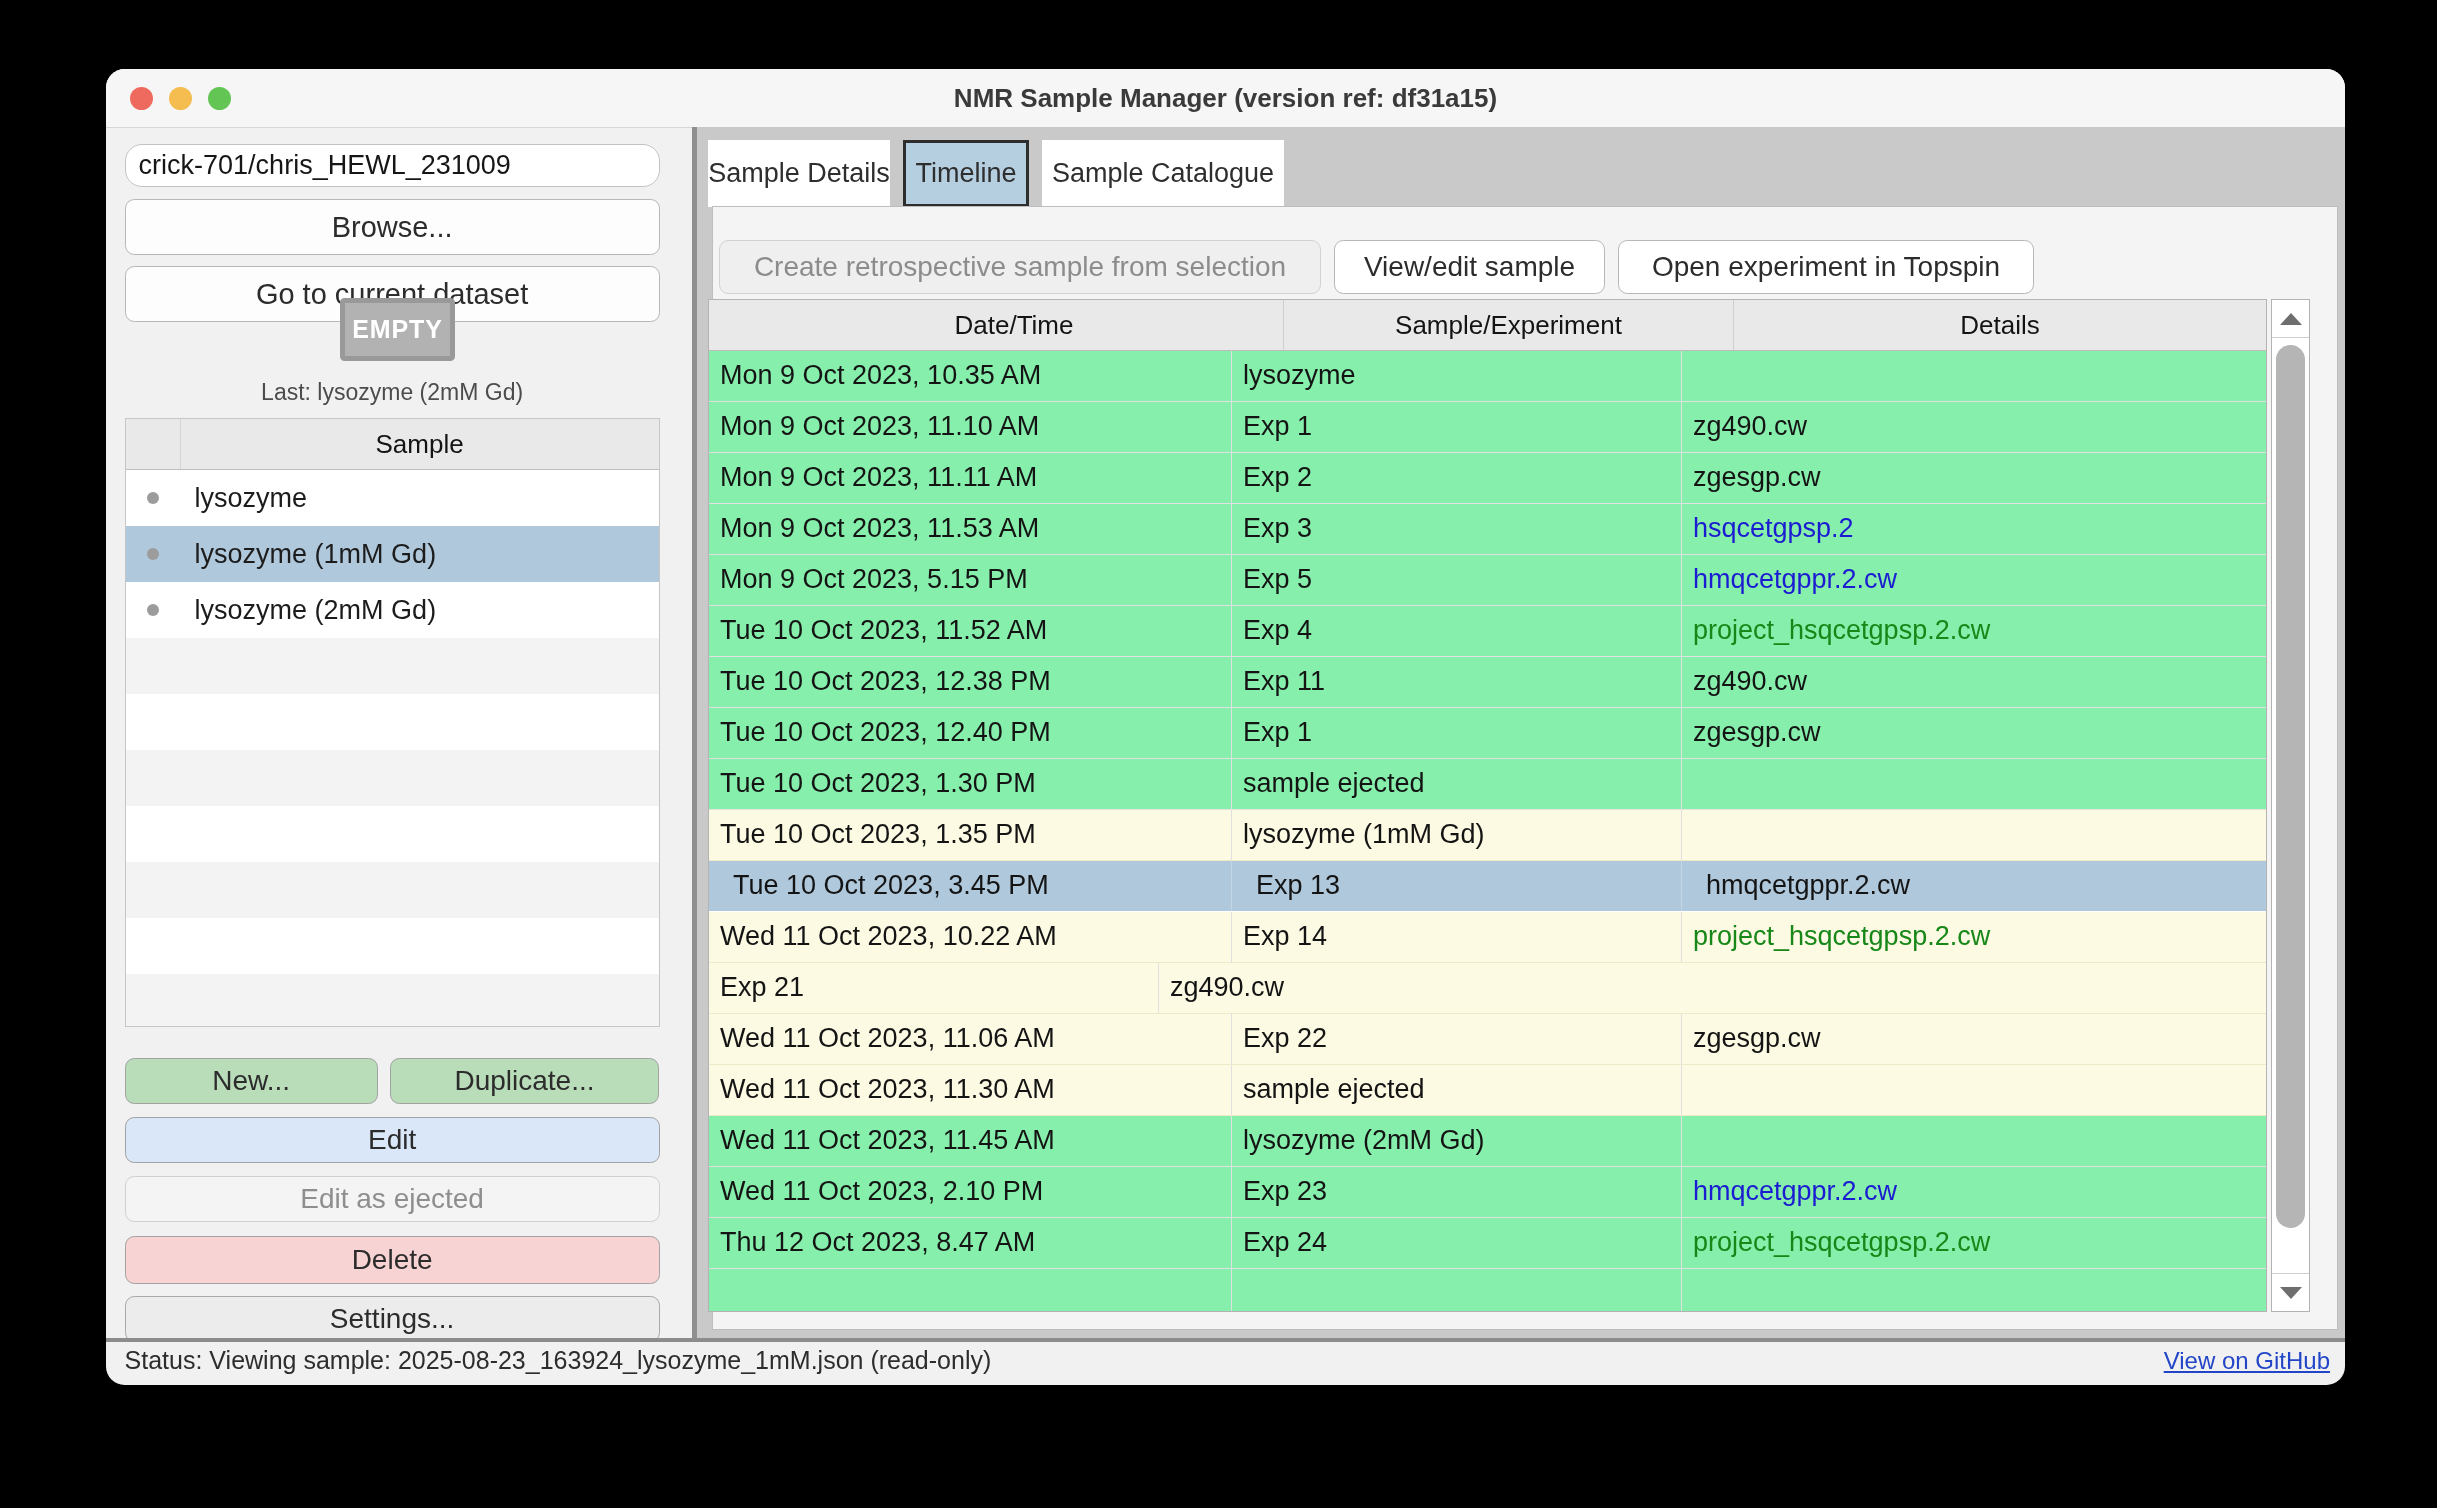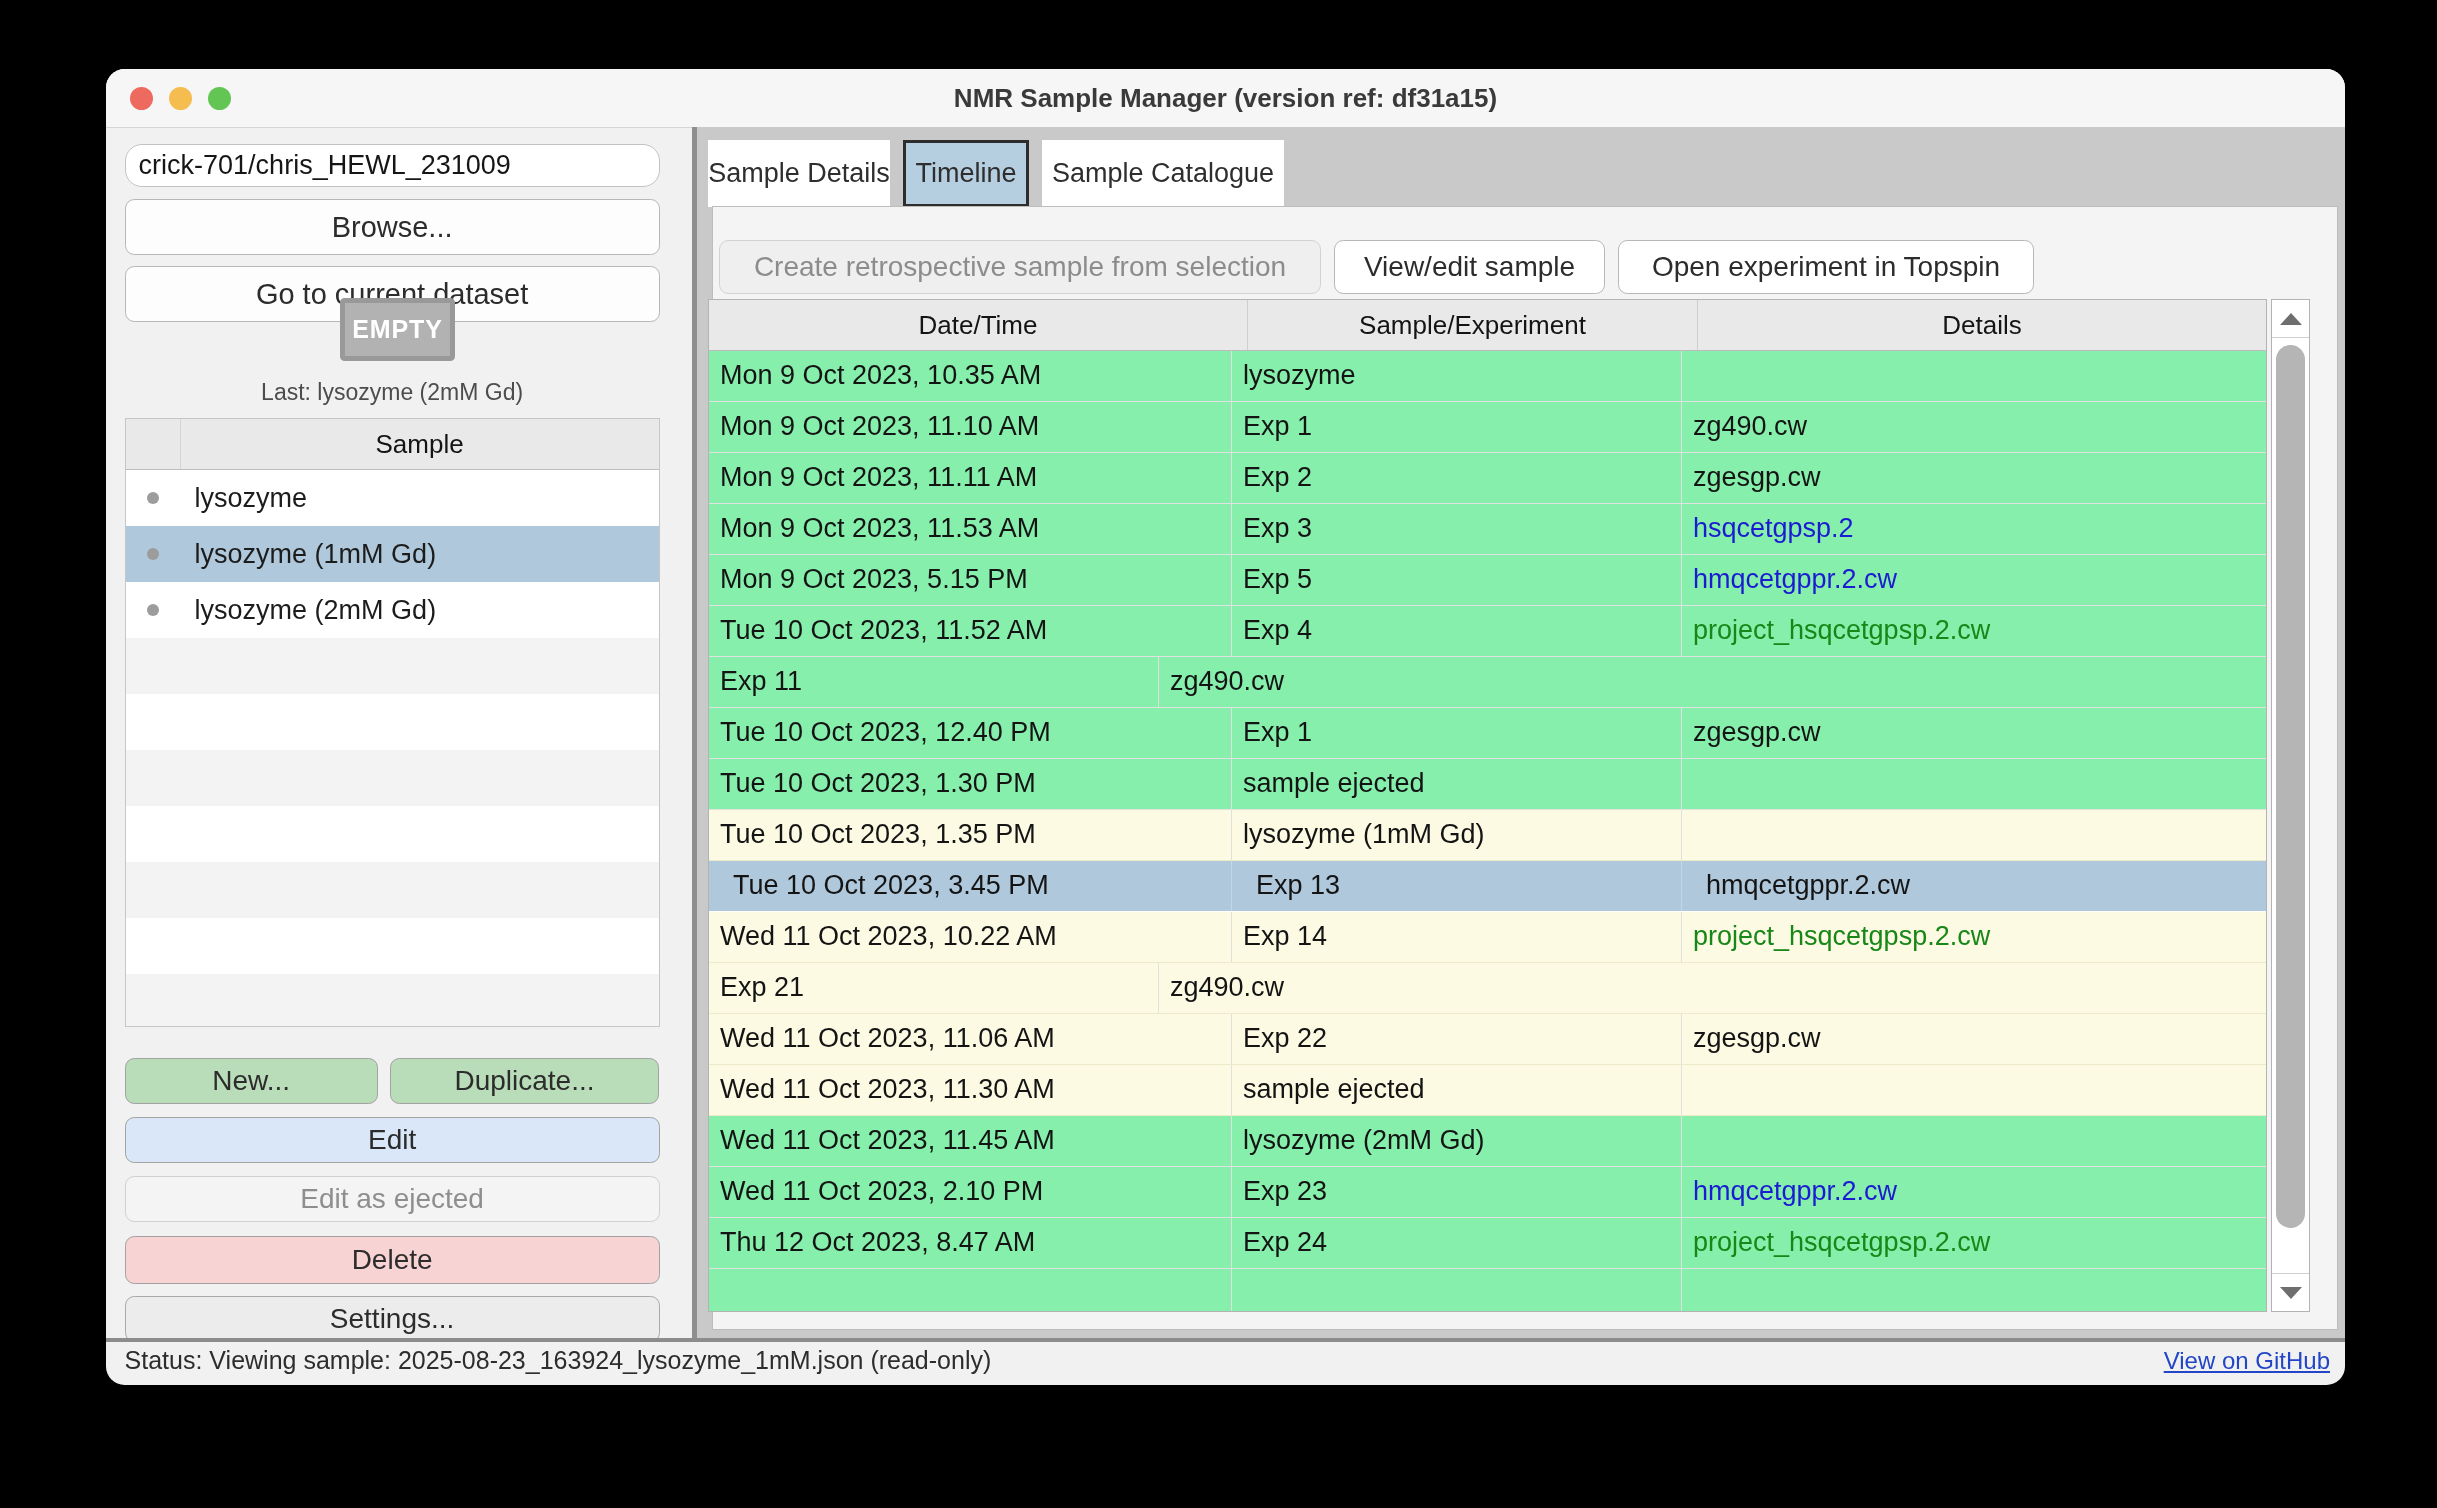--- a/index.html
+++ b/index.html
@@ -73,21 +73,21 @@
     border-color:#d2d2d2; color:#8c8c8c; }
   #viewedit-btn{ left:1228px; top:171px; width:271px; height:54px; background:#fff; }
   #topspin-btn { left:1512px; top:171px; width:416px; height:54px; background:#fff; }
   
   .t-table { position:absolute; left:602px; top:230px; width:1559px; height:1013px;
     box-sizing:border-box; border:1.9px solid #b3b3b3; background:#f7f7f7; overflow:hidden; }
   .t-header { display:flex; height:50px; background:#e9e9e9; border-bottom:1.9px solid #bdbdbd; }
   .t-header .hcell { line-height:50px; text-align:center; font-size:26px; color:#141414;
     box-sizing:border-box; border-right:1.9px solid #cfcfcf; }
   .t-header .hcell:last-child { border-right:none; }
-  .hc1 { width:539px; } .hc2 { width:450px; } .hc3 { flex:1; }
+  .hc1 { width:539px;margin-left:36px; } .hc2 { width:450px; } .hc3 { flex:1; }
   .t-row { display:flex; height:51px; box-sizing:border-box; border-bottom:1.9px solid #e2e2e2;
     background:#86efac; }
   .t-row.yellow { background:#fcfae3; border-bottom-color:#eceac9; }
   .t-row.selected { background:#afc8dc; border-bottom-color:#fff; }
   .t-cell { box-sizing:border-box; padding-left:11px; font-size:27px; color:#141414;
     line-height:49px; white-space:nowrap; overflow:hidden; border-right:1.9px solid #e0e0e0; }
   .t-row.selected .t-cell { border-right-color:#c4d6e4;padding-left:24px; }
   .tc1 { width:523px; } .tc2 { width:450px; } .tc3 { flex:1; border-right:none !important; }
   .c-black { color:#141414; } .c-blue { color:#1b1bd1; } .c-green { color:#178717; }
   
@@ -235,20 +235,21 @@
           <div class="t-cell tc1">Mon 9 Oct 2023, 5.15 PM</div>
           <div class="t-cell tc2">Exp 5</div>
           <div class="t-cell tc3 c-blue">hmqcetgppr.2.cw</div>
         </div>
         <div class="t-row plain">
           <div class="t-cell tc1">Tue 10 Oct 2023, 11.52 AM</div>
           <div class="t-cell tc2">Exp 4</div>
           <div class="t-cell tc3 c-green">project_hsqcetgpsp.2.cw</div>
         </div>
         <div class="t-row plain">
+          <div class="t-cell tc1">Tue 10 Oct 2023, 12.38 PM</div>
           <div class="t-cell tc2">Exp 11</div>
           <div class="t-cell tc3 c-black">zg490.cw</div>
         </div>
         <div class="t-row plain">
           <div class="t-cell tc1">Tue 10 Oct 2023, 12.40 PM</div>
           <div class="t-cell tc2">Exp 1</div>
           <div class="t-cell tc3 c-black">zgesgp.cw</div>
         </div>
         <div class="t-row plain">
           <div class="t-cell tc1">Tue 10 Oct 2023, 1.30 PM</div>

